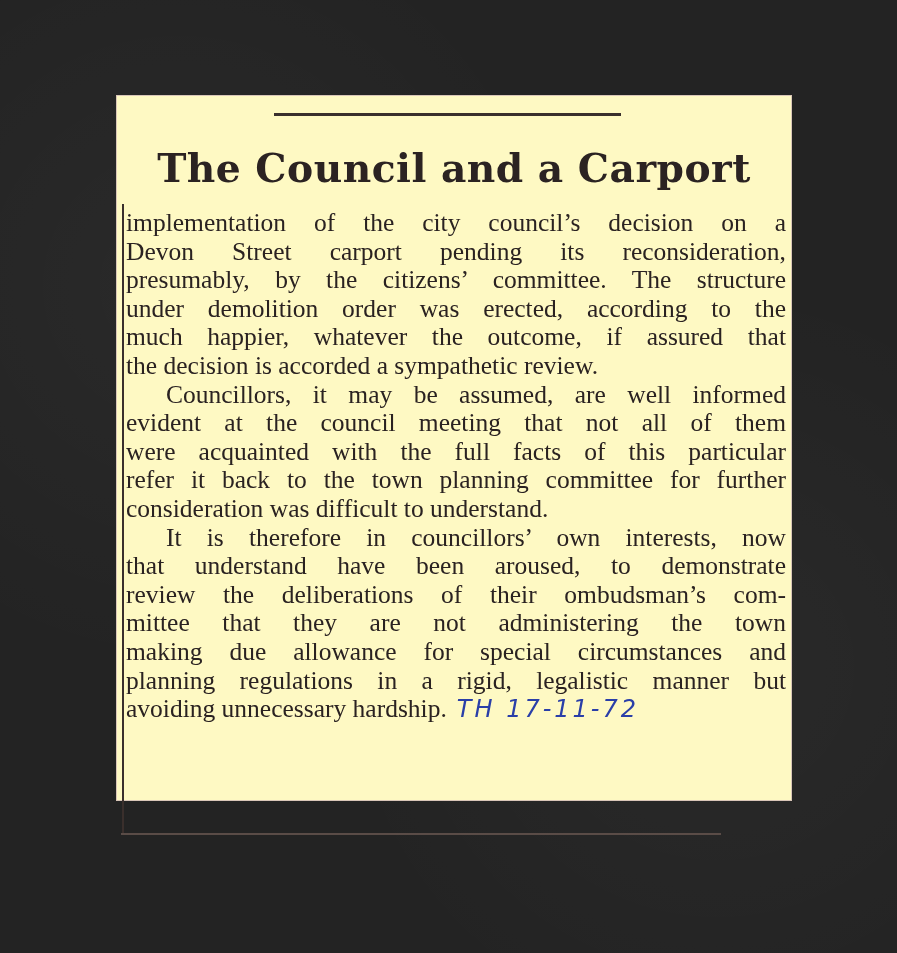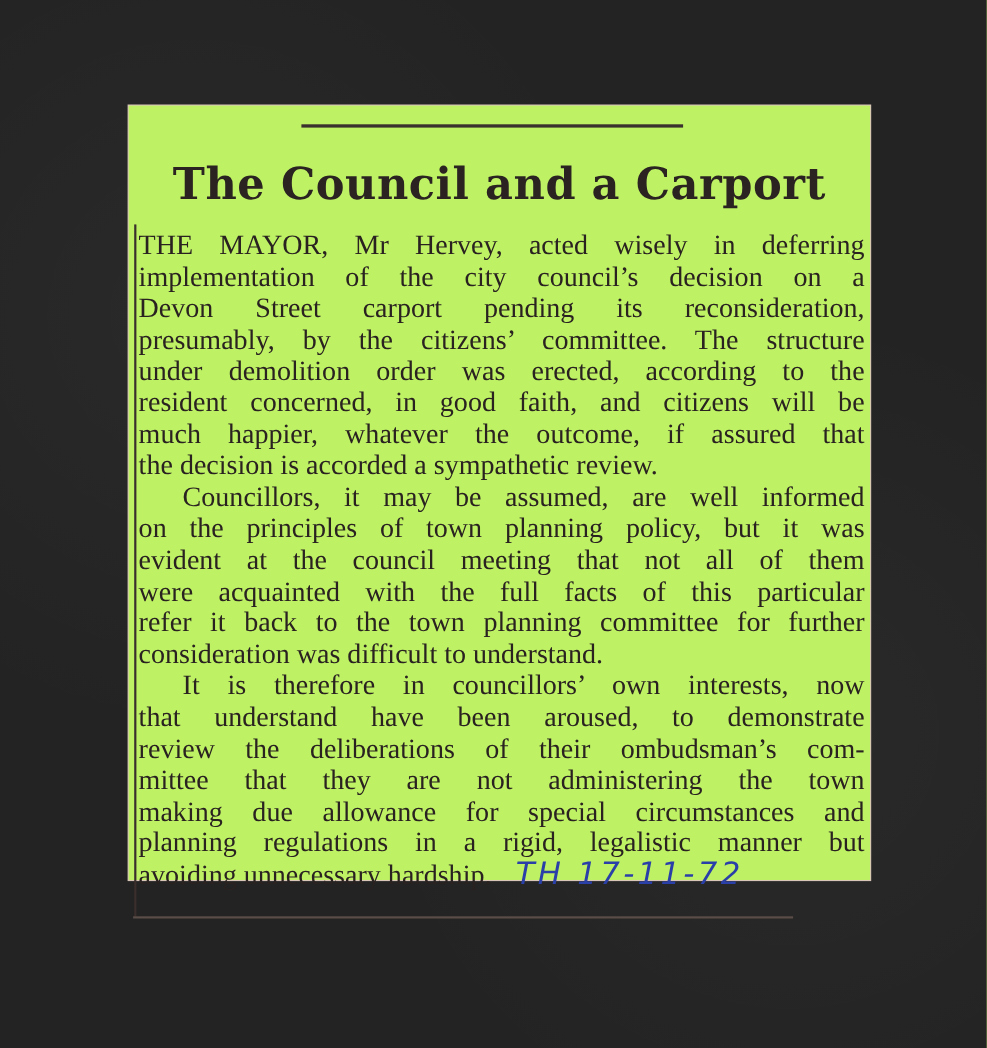--- a/index.html
+++ b/index.html
@@ -6,21 +6,21 @@
   body {
     width:897px; height:953px; overflow:hidden;
     background:#232323;
     background-image:
       radial-gradient(circle at 20% 30%, rgba(255,255,255,0.03) 0, transparent 40%),
       radial-gradient(circle at 80% 70%, rgba(255,255,255,0.03) 0, transparent 40%);
     position:relative;
   }
   .clipping {
     position:absolute; left:117px; top:96px; width:674px; height:704px;
-    background:#bef264;
+    background:#fef9c3;
     box-shadow: 0 0 0 1px #d9c6b8;
     text-decoration: underline;
   }
   .left-rule {
     position:absolute; left:5px; top:108px; width:2px; height:630px;
     background:#3a2f2c;
   }
   .top-rule {
     position:absolute; left:157px; top:17px; width:347px; height:3px;
     background:#3a302d;
@@ -42,46 +42,43 @@
   }
   .line {
     display:block; white-space:nowrap;
     text-align:justify; text-align-last:justify;
     height:28.6px;
   }
   .line.last { text-align-last:left; }
   .indent { padding-left:40px; }
   .handwritten {
     font-family:"DejaVu Sans", sans-serif; color:#2a3fa8;
-    font-size:28px; letter-spacing:3px; margin-left:22px;
+    font-size:24px; letter-spacing:3px; margin-left:10px;
     font-style:italic;
   }
 </style>
 </head>
 <body>
 
 <div class="clipping">
   <div class="top-rule"></div>
   <div class="left-rule"></div>
   <div class="headline">The Council and a Carport</div>
 
   <div class="body">
     <div>
-      <span class="line">THE MAYOR, Mr Hervey, acted wisely in deferring</span>
       <span class="line">implementation of the city council’s decision on a</span>
       <span class="line">Devon Street carport pending its reconsideration,</span>
       <span class="line">presumably, by the citizens’ committee. The structure</span>
       <span class="line">under demolition order was erected, according to the</span>
-      <span class="line">resident concerned, in good faith, and citizens will be</span>
       <span class="line">much happier, whatever the outcome, if assured that</span>
       <span class="line last">the decision is accorded a sympathetic review.</span>
     </div>
     <div>
       <span class="line indent">Councillors, it may be assumed, are well informed</span>
-      <span class="line">on the principles of town planning policy, but it was</span>
       <span class="line">evident at the council meeting that not all of them</span>
       <span class="line">were acquainted with the full facts of this particular</span>
       <span class="line">refer it back to the town planning committee for further</span>
       <span class="line last">consideration was difficult to understand.</span>
     </div>
     <div>
       <span class="line indent">It is therefore in councillors’ own interests, now</span>
       <span class="line">that understand have been aroused, to demonstrate</span>
       <span class="line">review the deliberations of their ombudsman’s com-</span>
       <span class="line">mittee that they are not administering the town</span>

